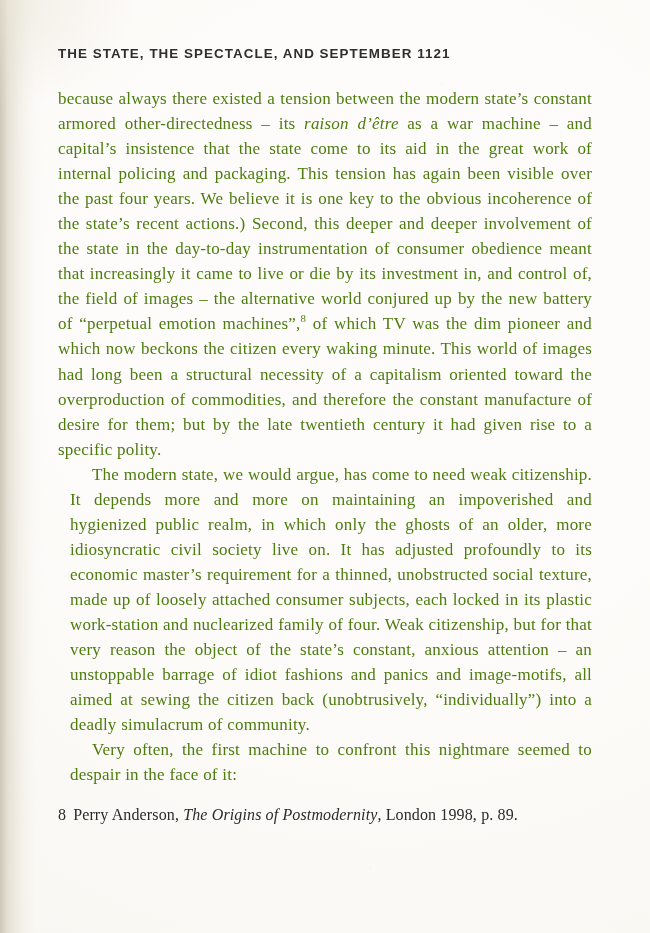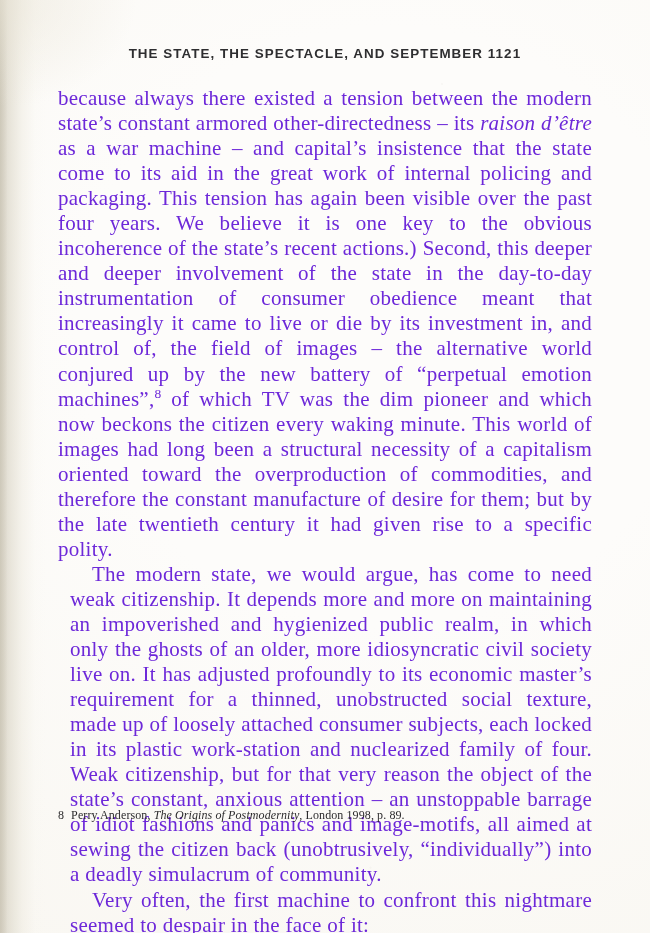--- a/index.html
+++ b/index.html
@@ -70,21 +70,21 @@
 
   
   .running-head {
     position: absolute;
     left: 58px;
     top: 46px;
     width: 534px;
     height: 24px;
     display: flex;
     align-items: baseline;
-    justify-content: center;
+    justify-content: flex-start;
     color: #2e2e30;
     font-family: "Liberation Sans", sans-serif;
     font-size: 13.4px;
     letter-spacing: 1.05px;
     white-space: nowrap;
   }
   .running-head-title {
     font-weight: 600;
   }
   .running-head-page {
@@ -94,22 +94,22 @@
 
   
   .body-column {
     position: absolute;
     left: 58px;
     top: 86px;
     width: 534px;
   }
   .body-para {
     margin: 0;
-    color: #6d28d9;
-    font-size: 21px;
+    color: #4d7c0f;
+    font-size: 17px;
     line-height: 25.05px;
     text-align: justify;
     text-justify: inter-word;
     letter-spacing: 0.012em;
     word-spacing: 0.01em;
   }
   .body-para.indent {
     text-indent: 22px;
     margin-left: 12px;
   }
@@ -123,21 +123,21 @@
     letter-spacing: 0;
   }
 
   
   .footnote {
     position: absolute;
     left: 58px;
     top: 806px;
     width: 534px;
     color: #2b2a2c;
-    font-size: 12px;
+    font-size: 16px;
     line-height: 18px;
     text-align: left;
     letter-spacing: 0.008em;
   }
   .footnote-num {
     margin-right: 7px;
   }
   .footnote em {
     font-style: italic;
   }

